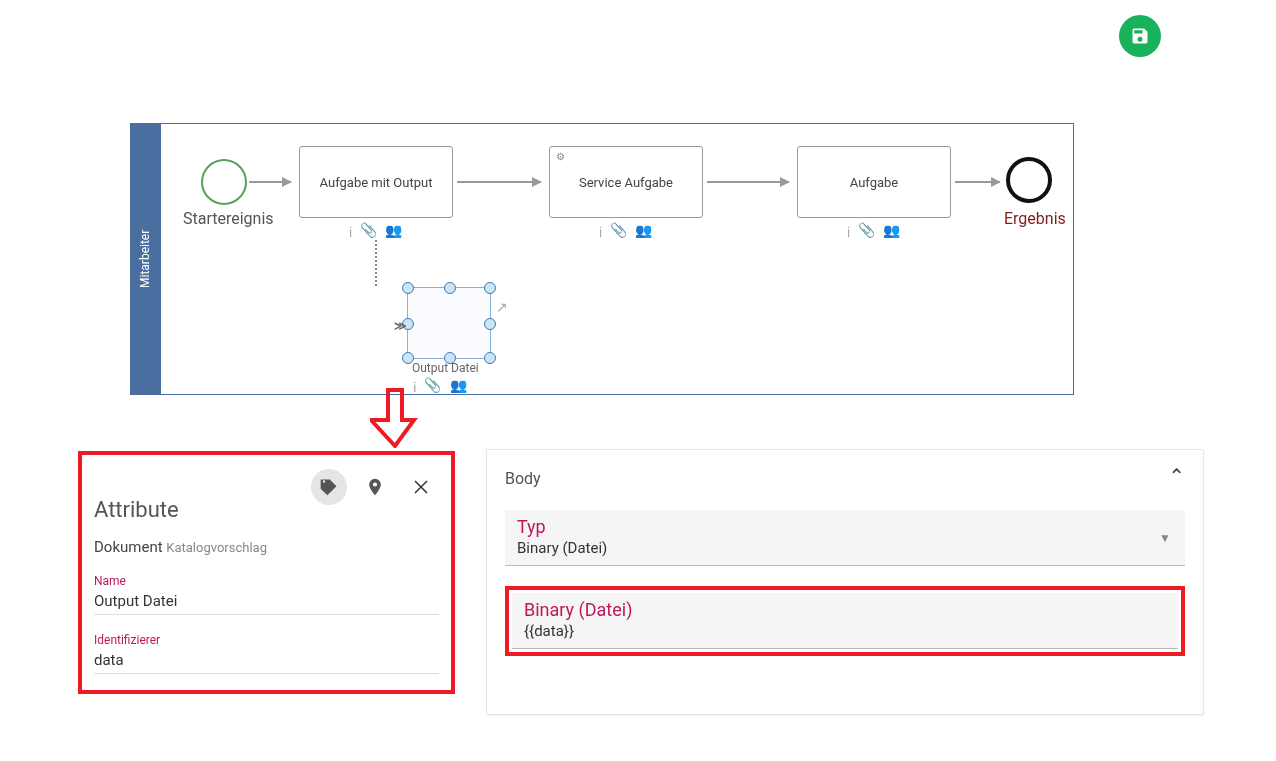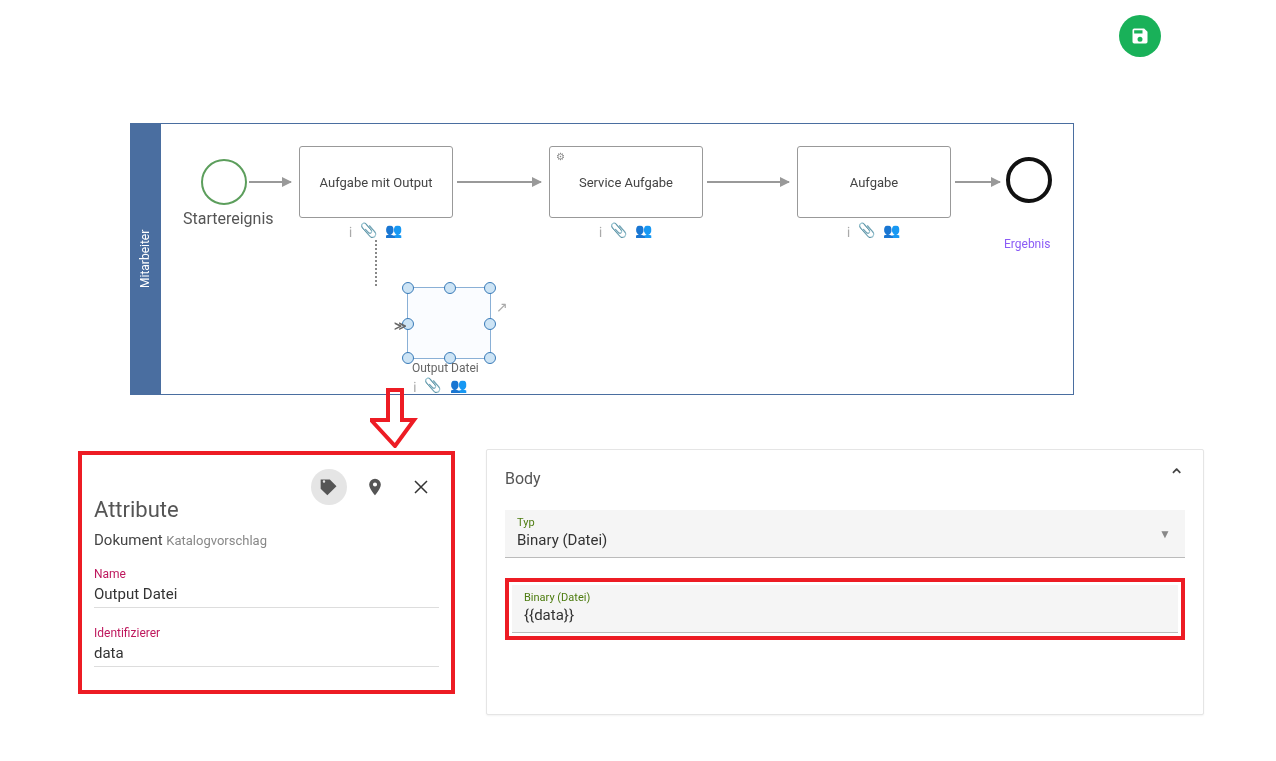--- a/index.html
+++ b/index.html
@@ -7,21 +7,21 @@
 
 .save-fab { position: absolute; top: 15px; right: 115px; width: 42px; height: 42px; border-radius: 50%; background: #19b159; display: flex; align-items: center; justify-content: center; cursor: pointer; }
 
 .diagram-container { position: absolute; top: 123px; left: 130px; width: 944px; height: 272px; display: flex; }
 .swimlane-label { width: 30px; background: #4a6ea0; color: #fff; display: flex; align-items: center; justify-content: center; writing-mode: vertical-rl; transform: rotate(180deg); font-size: 12px; border: 1px solid #4a6ea0; }
 .swimlane-body { flex: 1; border: 1px solid #4a6ea0; position: relative; background: #fff; }
 
 .start-event { position: absolute; top: 35px; left: 40px; width: 46px; height: 46px; border: 2px solid #5c9e5c; border-radius: 50%; background: #fff; }
 .start-label { position: absolute; top: 85px; left: 22px; font-size: 16px; color: #555; }
 .end-event { position: absolute; top: 33px; left: 845px; width: 46px; height: 46px; border: 4px solid #111; border-radius: 50%; background: #fff; }
-.end-label { position: absolute; top: 85px; left: 843px; font-size: 12px; color: #8b5cf6; margin-top: 28px; }
+.end-label { position: absolute; top: 85px; left: 843px; font-size: 16px; color: #7f1d1d; }
 
 .task-box, .task-box-selected { position: absolute; width: 154px; height: 72px; border: 1px solid #999; border-radius: 3px; background: #fff; display: flex; align-items: center; justify-content: center; font-size: 13px; color: #444; }
 .task-box.service::before { content: "⚙"; position: absolute; top: 4px; left: 6px; font-size: 10px; color: #888; }
 .task-icons { position: absolute; bottom: -24px; left: 50%; transform: translateX(-50%); display: flex; gap: 8px; font-size: 14px; color: #aaa; }
 
 .arrow { position: absolute; height: 2px; background: #999; }
 .arrow::after { content: ""; position: absolute; right: -1px; top: -4px; border-left: 10px solid #999; border-top: 5px solid transparent; border-bottom: 5px solid transparent; }
 .dashed-line { position: absolute; width: 0; border-left: 2px dotted #888; }
 
 .data-obj { position: absolute; top: 163px; left: 246px; width: 84px; height: 72px; border: 1px solid #8ab0d6; background: #fafcff; }
@@ -29,34 +29,34 @@
 .data-obj-label { position: absolute; top: 237px; left: 251px; font-size: 12px; color: #666; }
 .data-obj-icons { position: absolute; top: 253px; left: 252px; display: flex; gap: 8px; font-size: 14px; color: #aaa; }
 .trend-icon { position: absolute; top: 175px; left: 335px; color: #aaa; font-size: 14px; }
 .arrow-marker { position: absolute; top: 195px; left: 233px; font-size: 12px; color: #666; font-weight: bold; }
 
 .red-arrow { position: absolute; top: 388px; left: 370px; }
 
 .attr-panel { position: absolute; top: 451px; left: 78px; width: 377px; height: 243px; border: 4px solid #ed1c24; background: #fff; padding: 14px 12px; }
 .attr-header { display: flex; justify-content: space-between; align-items: flex-start; }
 .attr-title { font-size: 22px; color: #555; font-weight: 400; margin-top: 28px; }
-.attr-sub { font-size: 15px; color: #444; margin-top: 9px; }
+.attr-sub { font-size: 15px; color: #444; margin-top: 16px; }
 .attr-sub-light { color: #888; font-size: 13px; }
 .attr-icons { display: flex; gap: 10px; align-items: center; }
 .attr-icon-btn { width: 36px; height: 36px; display: flex; align-items: center; justify-content: center; border-radius: 50%; color: #666; cursor: pointer; }
 .attr-icon-btn.active { background: #e5e5e5; }
 .field-group { margin-top: 18px; }
 .field-label { font-size: 12px; color: #be185d; }
 .field-value { font-size: 15px; color: #333; padding: 4px 0; border-bottom: 1px solid #ddd; }
 
 .body-panel { position: absolute; top: 449px; left: 486px; width: 718px; height: 266px; border: 1px solid #e5e5e5; border-radius: 2px; background: #fff; padding: 14px 18px; box-shadow: 0 1px 2px rgba(0,0,0,0.05); }
 .body-header { display: flex; justify-content: space-between; align-items: flex-end; font-size: 16px; color: #555; gap: 12px; }
 .body-header .chev { font-size: 20px; color: #444; cursor: pointer; }
 .select-field { margin-top: 22px; background: #f5f5f5; padding: 6px 12px 8px; border-bottom: 1px solid #bbb; position: relative; }
-.select-label { font-size: 11px; color: #4d7c0f; }
+.select-label { font-size: 18px; color: #be185d; }
 .select-value { font-size: 15px; color: #333; margin-top: 2px; }
 .select-arrow { position: absolute; right: 14px; top: 50%; transform: translateY(-50%); color: #888; font-size: 12px; }
 .input-field-wrap { margin-top: 20px; border: 4px solid #ed1c24; padding: 3px; }
 .input-field { background: #f5f5f5; padding: 6px 12px 8px; border-bottom: 1px solid #bbb; }
 </style>
 </head>
 <body>
 
 <div class="save-fab">
   <svg width="20" height="20" viewBox="0 0 24 24" fill="#fff">

